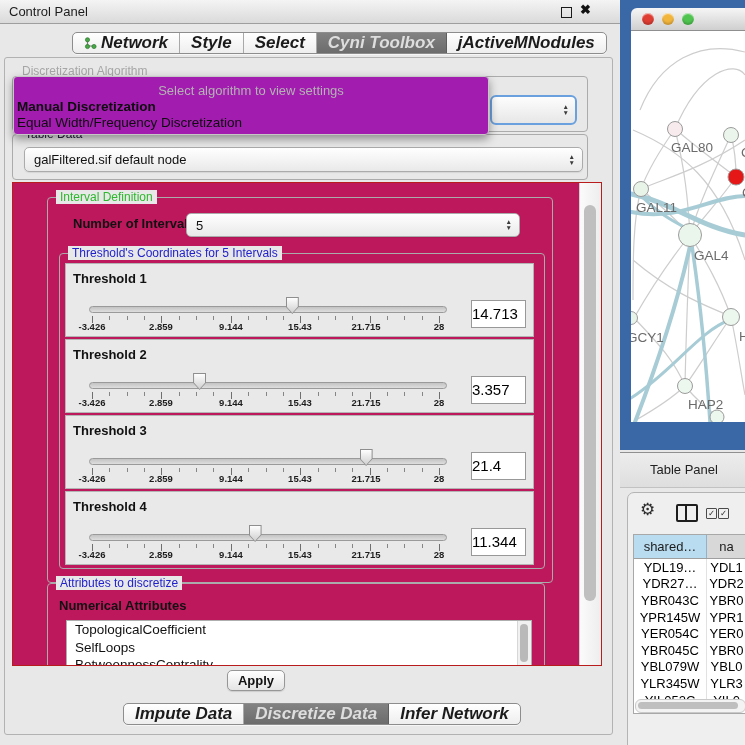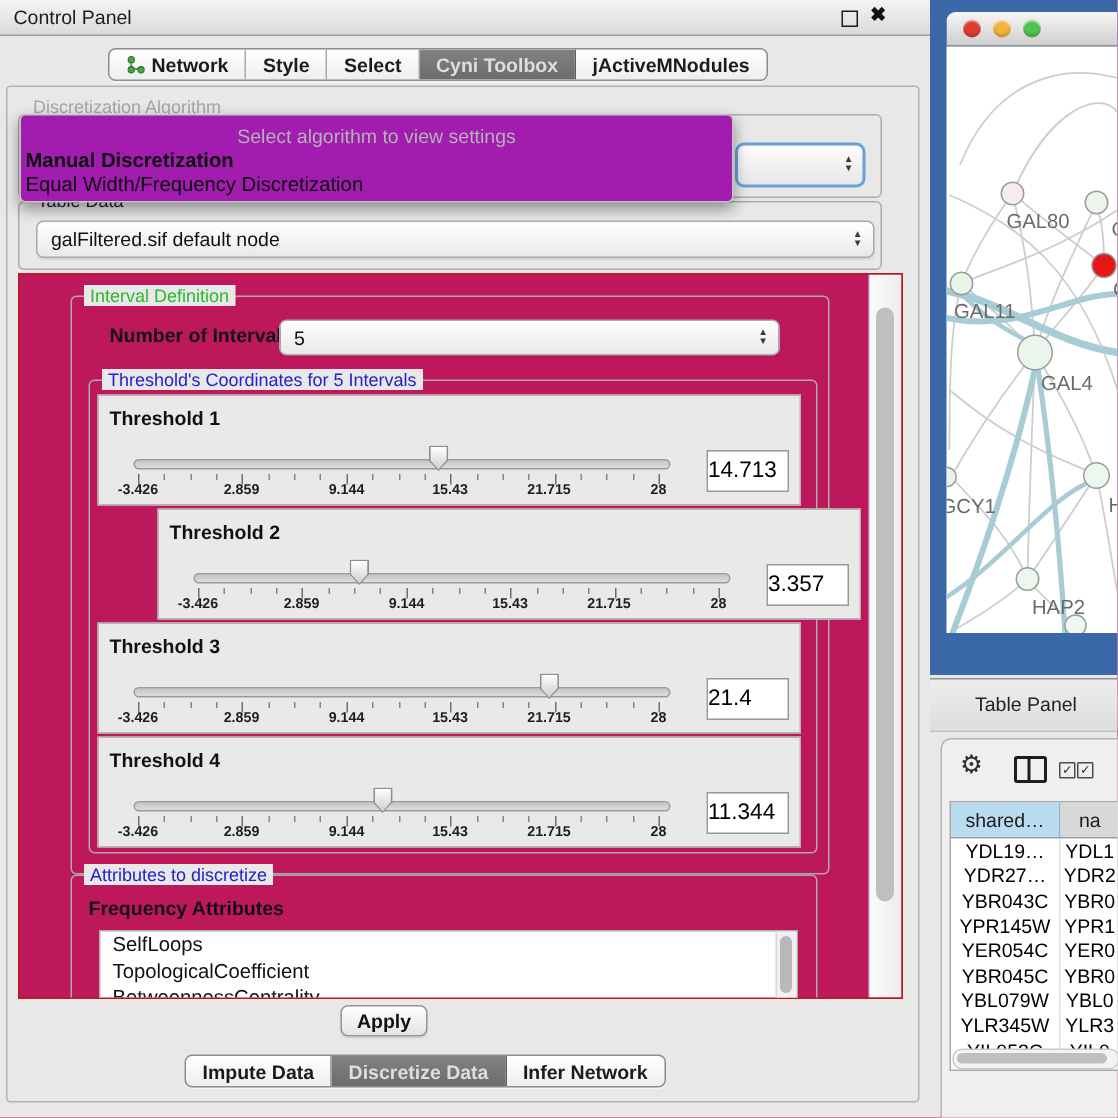--- a/index.html
+++ b/index.html
@@ -12,21 +12,21 @@
   .titlebar{left:0;top:0;width:620px;height:23px;
     background:linear-gradient(#f4f4f4,#dadada);border-bottom:1px solid #9e9e9e;}
   .titlebar .tl-text{position:absolute;left:9px;top:4px;font-size:13px;color:#1c1c1c;}
   .float-icon{position:absolute;left:561px;top:7px;width:9px;height:9px;border:1.6px solid #1a1a1a;background:transparent;}
   .close-icon{position:absolute;left:580px;top:2px;font-size:13px;font-weight:bold;color:#111;}
 
   
   .seg{display:flex;border:1px solid #8d8d8d;border-radius:5px;overflow:hidden;
        background:linear-gradient(#ffffff,#eeeeee);height:20px;box-shadow:0 1px 0 rgba(255,255,255,.6);}
   .seg .sg{display:flex;align-items:center;justify-content:center;gap:4px;
-       font-size:13px;font-weight:600;color:#1b1b1b;border-right:1px solid #a9a9a9;padding:0 11px;cursor:default;}
+       font-size:17px;font-weight:600;color:#1b1b1b;border-right:1px solid #a9a9a9;padding:0 11px;cursor:default;font-style:italic;}
   .seg .sg:last-child{border-right:none;}
   .seg .sg.sel{background:linear-gradient(#828282,#6c6c6c);color:#dedede;border-right:1px solid #5e5e5e;}
 
   .frame{left:4px;top:57px;width:607px;height:676px;border:1px solid #b2b2b2;border-radius:3px;}
 
   .group{position:absolute;border:1px solid #ababab;border-radius:4px;}
   .gtitle{position:absolute;top:-8px;left:8px;background:#e8e8e8;padding:0 4px;font-size:12px;}
 
   
   .combo{position:absolute;border:1px solid #ababab;border-radius:5px;
@@ -213,21 +213,21 @@
         <div class="tick major" style="left: 373px;"></div>
       </div>
     <span class="tlbl tl0">-3.426</span>
     <span class="tlbl tl1">2.859</span>
     <span class="tlbl tl2">9.144</span>
     <span class="tlbl tl3">15.43</span>
     <span class="tlbl tl4">21.715</span>
     <span class="tlbl tl5">28</span>
     <div class="vfield">14.713</div>
   </div>
-  <div class="t-box" style="top:156px;margin-left:40px;">
+  <div class="t-box" style="top:156px;">
     <span class="t-label">Threshold 2</span>
     <div class="track"></div>
     <div class="thumb" style="left: 127.069px;"></div>
     <div class="ticks">
         <div class="tick major" style="left: 26px;"></div>
         <div class="tick" style="left: 43.35px;"></div>
         <div class="tick" style="left: 60.7px;"></div>
         <div class="tick" style="left: 78.05px;"></div>
         <div class="tick major" style="left: 95.4px;"></div>
         <div class="tick" style="left: 112.75px;"></div>
@@ -321,24 +321,24 @@
     <span class="tlbl tl1">2.859</span>
     <span class="tlbl tl2">9.144</span>
     <span class="tlbl tl3">15.43</span>
     <span class="tlbl tl4">21.715</span>
     <span class="tlbl tl5">28</span>
     <div class="vfield">11.344</div>
   </div>
 
   <div class="group" style="left:34px;top:400px;width:496px;height:120px;">
     <span class="gtitle" style="color:#2222cc;">Attributes to discretize</span>
-    <span style="position:absolute;left:11px;top:14px;font-size:13px;font-weight:bold;color:#111;">Frequency Attributes</span>
+    <span style="position:absolute;left:11px;top:14px;font-size:13px;font-weight:bold;color:#111;">Numerical Attributes</span>
     <div class="attr-list">
+      <div class="attr-item">TopologicalCoefficient</div>
       <div class="attr-item">SelfLoops</div>
-      <div class="attr-item">TopologicalCoefficient</div>
       <div class="attr-item">BetweennessCentrality</div>
       <div class="list-vscroll">
           <div class="vthumb"></div>
         </div>
     </div>
   </div>
 
   <div class="vscroll">
     <div class="vthumb" style="top:22px;height:396px;"></div>
   </div>

